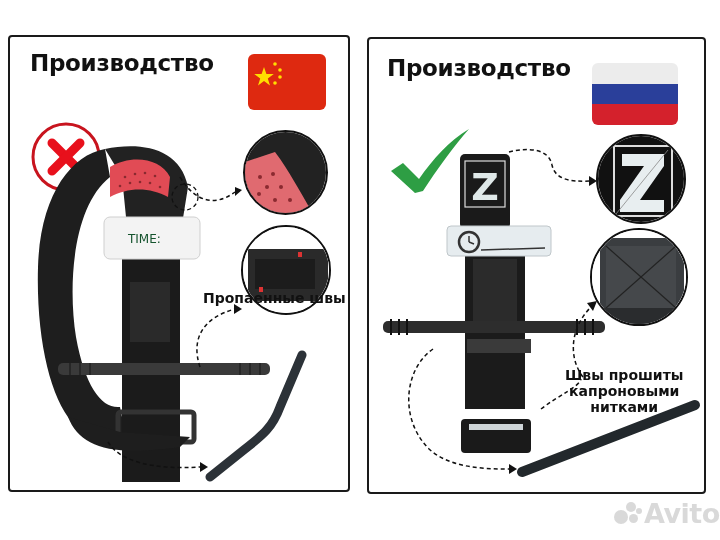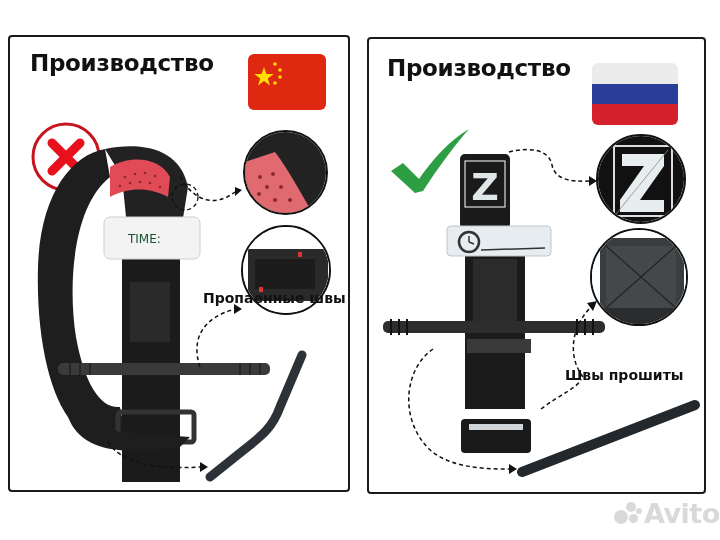--- a/index.html
+++ b/index.html
@@ -221,20 +221,22 @@
       <rect x="8" y="8" width="84" height="86" fill="#3a3d40"></rect>
       <rect x="14" y="16" width="70" height="62" fill="#45484b"></rect>
       <line x1="14" y1="16" x2="84" y2="78" stroke="#222" stroke-width="1.2"></line>
       <line x1="84" y1="16" x2="14" y2="78" stroke="#222" stroke-width="1.2"></line>
       <rect x="8" y="78" width="84" height="20" fill="#2a2c2e"></rect>
     </svg>
   </div>
 
   <div class="annot" style="left:196px;top:303px;margin-top:25px;">
     <div>Швы прошиты</div>
+    <div>капроновыми</div>
+    <div>нитками</div>
   </div>
 </div>
 
 <div class="watermark">
   <span class="dots">
     <i style="left:2px;top:10px;width:14px;height:14px;"></i>
     <i style="left:14px;top:2px;width:10px;height:10px;"></i>
     <i style="left:17px;top:14px;width:9px;height:9px;"></i>
     <i style="left:24px;top:8px;width:6px;height:6px;"></i>
   </span><span>Avito</span>

